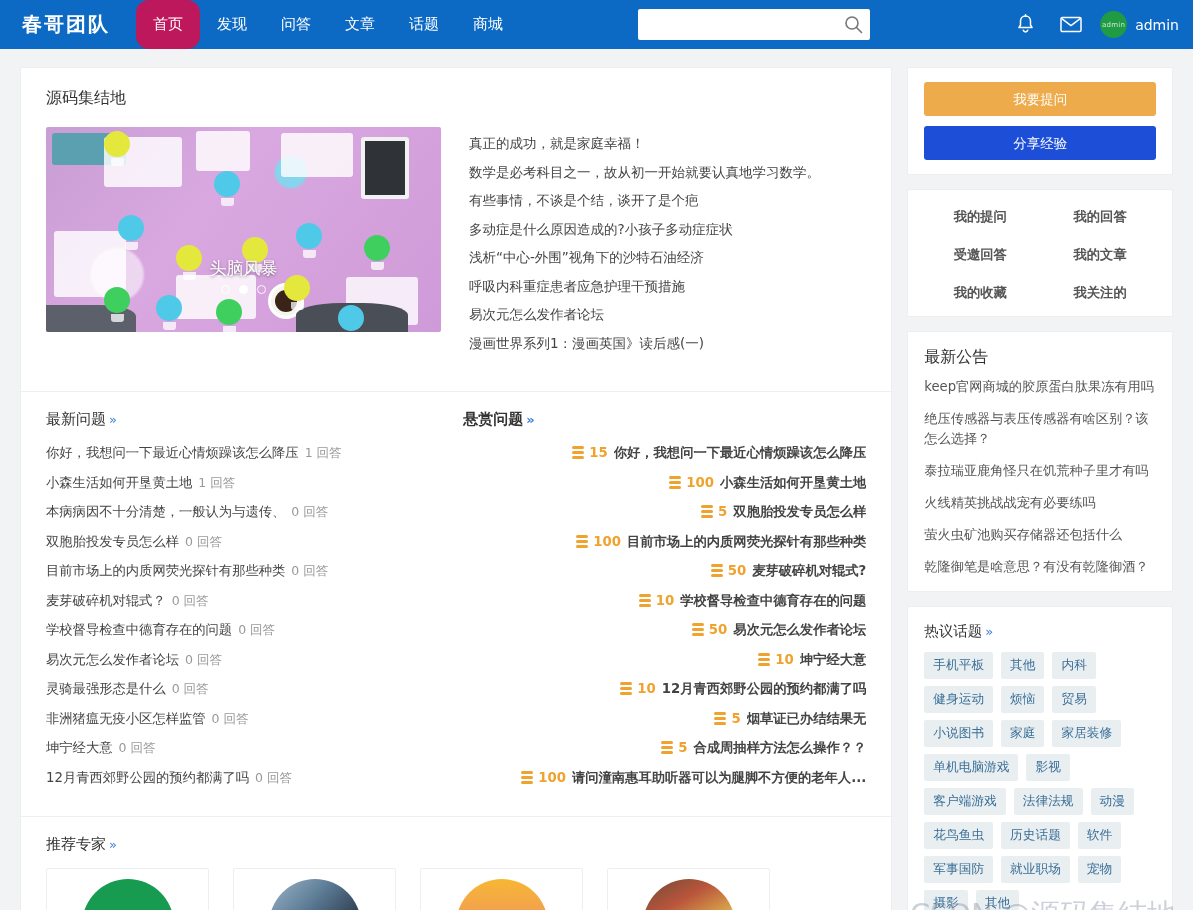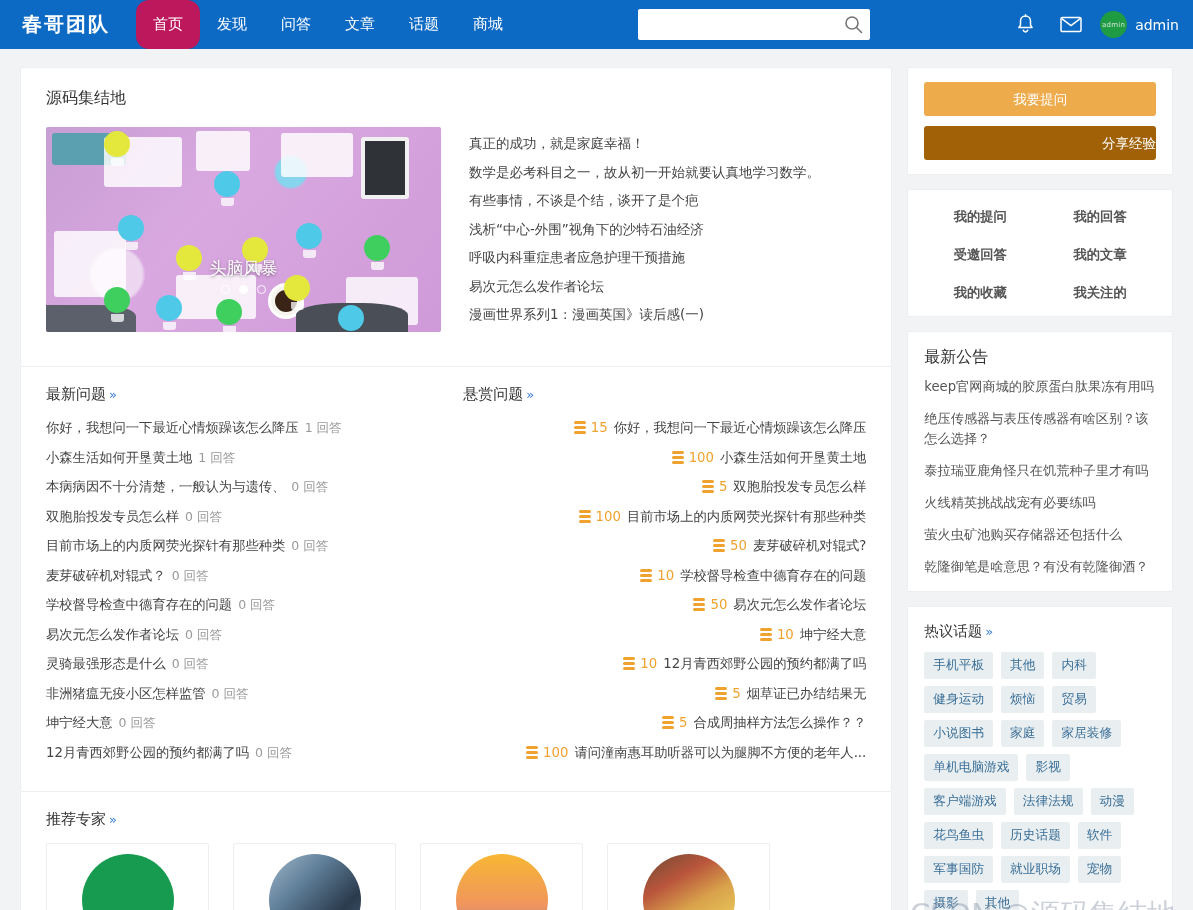--- a/index.html
+++ b/index.html
@@ -130,21 +130,21 @@
     display: block; color: #444; font-size: 13.5px;
     text-decoration: none; line-height: 28.5px;
     white-space: nowrap; overflow: hidden; text-overflow: ellipsis;
     cursor: pointer;
   }
 
   
   .qa-card { margin-top: 16px; border-top: 1px solid #eceef0; padding: 18px 25px 24px 25px; }
   .qa-wrap { display: flex; }
   .qa-col { width: 50%; }
-  .qa-col.right { padding-left: 7px; }
+  .qa-col.right { padding-left: 7px; font-weight: bold; }
   .qa-head {
     font-size: 15px; color: #333; margin-bottom: 9px;
   }
   .qa-head .more { color: #3a7fd5; font-size: 13px; margin-left: 3px; }
   .q-row {
     line-height: 29.5px; font-size: 13.3px;
     white-space: nowrap; overflow: hidden; text-overflow: ellipsis;
     cursor: pointer;
   }
   .q-row .qt { color: #444; text-decoration: none; }
@@ -184,21 +184,21 @@
 
   
   .side-card { padding: 14px 16px; margin-bottom: 14px; }
   .btn {
     display: block; width: 100%; height: 34px; line-height: 34px;
     text-align: center; color: #fff; font-size: 13.5px;
     border: none; border-radius: 3px; cursor: pointer;
     font-family: inherit; margin-bottom: 10px;
   }
   .btn.ask { background: #eeab4c; }
-  .btn.share { background: #a16207; margin-bottom: 0; text-align: right; }
+  .btn.share { background: #1d4ed8; margin-bottom: 0; }
 
   .links-card { padding: 18px 12px 14px 12px; margin-bottom: 14px; font-weight: bold; }
   .links-grid { display: grid; grid-template-columns: 1fr 1fr; row-gap: 20px; }
   .link-cell {
     text-align: center; color: #555; font-size: 13.3px;
     text-decoration: none; cursor: pointer;
   }
 
   .ann-card { padding: 15px 16px 14px 16px; margin-bottom: 14px; }
   .ann-title { font-size: 16px; color: #333; margin-bottom: 9px; }
@@ -351,20 +351,21 @@
               <div class="dot"></div>
               <div class="dot active"></div>
               <div class="dot"></div>
             </div>
           </div>
 
           <div class="rec-list">
             <a>真正的成功，就是家庭幸福！</a>
             <a>数学是必考科目之一，故从初一开始就要认真地学习数学。</a>
             <a>有些事情，不谈是个结，谈开了是个疤</a>
+            <a>多动症是什么原因造成的?小孩子多动症症状</a>
             <a>浅析“中心-外围”视角下的沙特石油经济</a>
             <a>呼吸内科重症患者应急护理干预措施</a>
             <a>易次元怎么发作者论坛</a>
             <a>漫画世界系列1：漫画英国》读后感(一)</a>
           </div>
         </div>
       </div>
 
       <div class="qa-card">
         <div class="qa-wrap">

